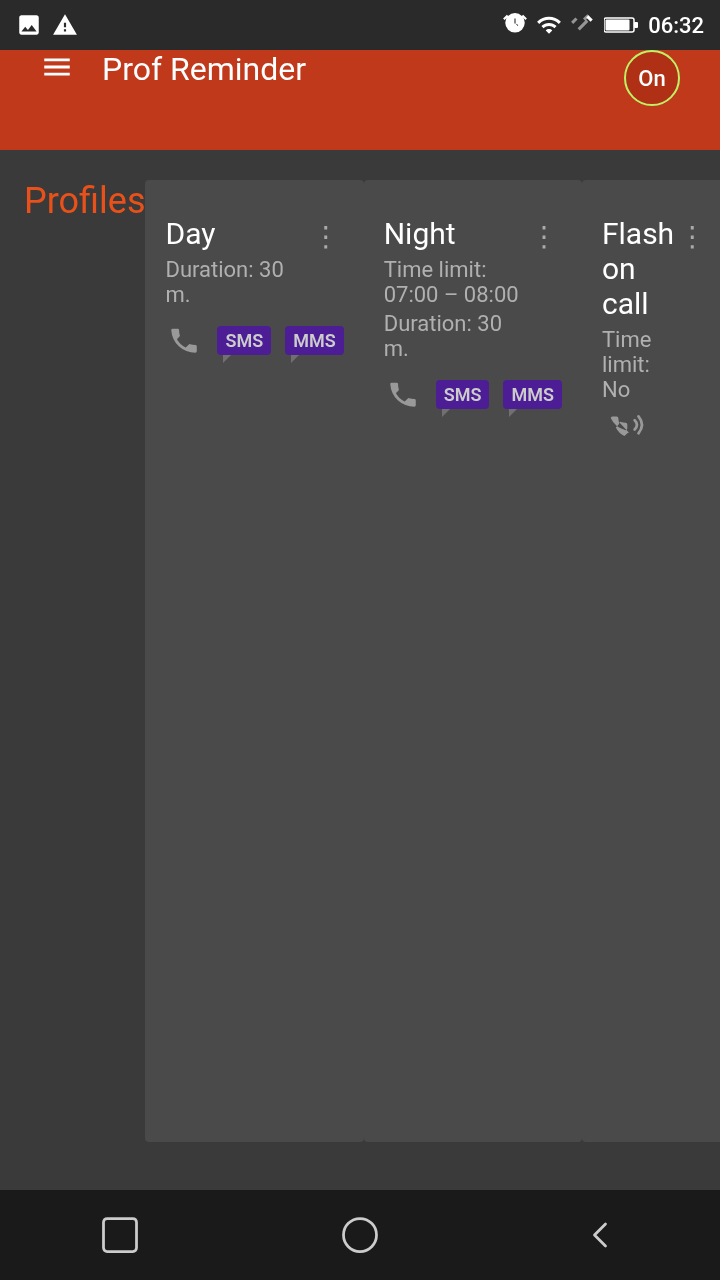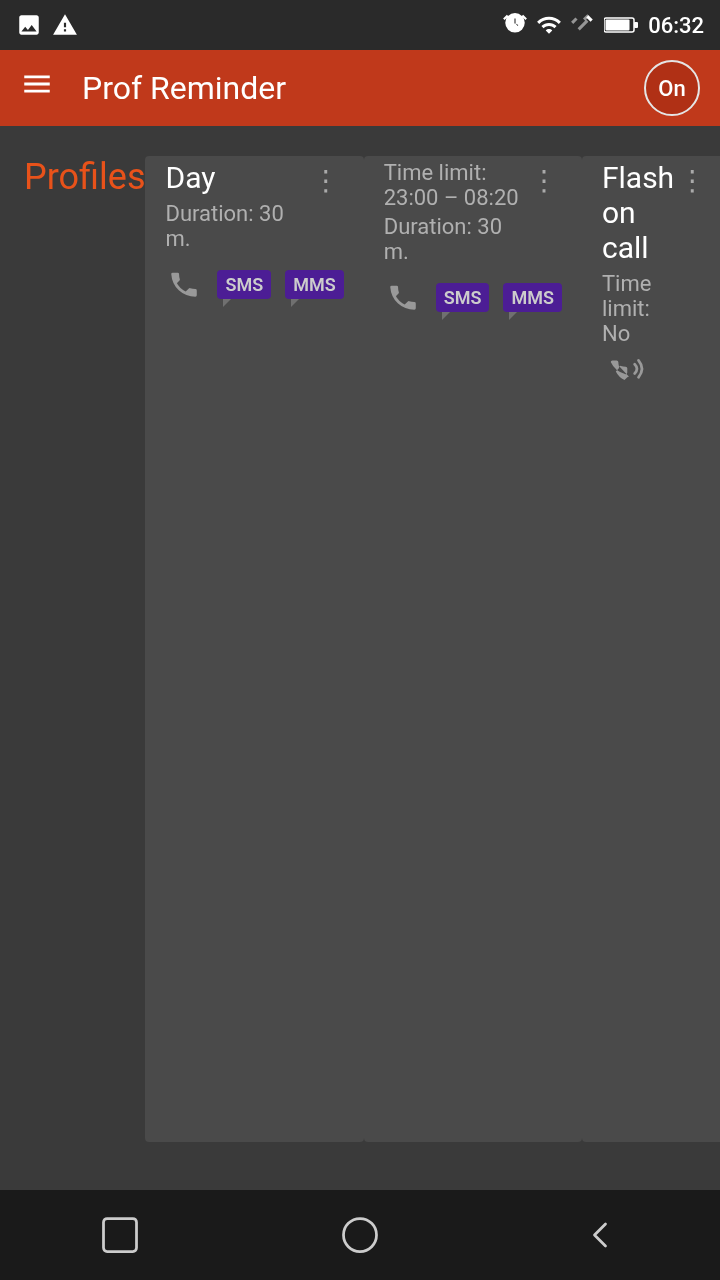--- a/index.html
+++ b/index.html
@@ -37,41 +37,41 @@
       color: #fff;
     }
     .status-time {
       font-size: 22px;
       font-weight: 500;
     }
 
     
     .app-bar {
       background: #c0391b;
-      height: 76px;
-      display: flex;
-      align-items: center;
-      padding: 0 20px;
+      height: 100px;
+      display: flex;
+      align-items: flex-start;
+      padding: 0 40px;
       flex-shrink: 0;
     }
     .menu-icon {
       color: #fff;
       font-size: 32px;
       cursor: pointer;
       margin-right: 28px;
     }
     .app-title {
       color: #fff;
       font-size: 32px;
       font-weight: 400;
       flex: 1;
     }
     .on-badge {
       background: #b03015;
-      border: 2px solid #e5e5e5;
+      border: 2px solid #bef264;
       border-radius: 50%;
       width: 56px;
       height: 56px;
       display: flex;
       align-items: center;
       justify-content: center;
       color: #fff;
       font-size: 22px;
       font-weight: 500;
       cursor: pointer;
@@ -87,21 +87,21 @@
       color: #e8521a;
       font-size: 36px;
       font-weight: 400;
       margin-bottom: 24px;
     }
 
     
     .profile-card {
       background: #4a4a4a;
       border-radius: 4px;
-      padding: 4px 20px 16px;
+      padding: 36px 20px 16px;
       margin-bottom: 24px;
       position: relative;
     }
     .card-header {
       display: flex;
       align-items: flex-start;
       justify-content: space-between;
     }
     .card-name {
       font-size: 30px;
@@ -276,21 +276,22 @@
           </svg>
       </div>
       <div class="icon-sms">SMS</div>
       <div class="icon-mms">MMS</div>
     </div>
   </div>
 
   <div class="profile-card">
     <div class="card-header">
       <div>
-        <div class="card-time-limit">Time limit: 23:00 – 08:20</div>
+        <div class="card-name">Night</div>
+        <div class="card-time-limit">Time limit: 07:00 – 08:00</div>
         <div class="card-duration">Duration: 30 m.</div>
       </div>
       <div class="more-icon">⋮</div>
     </div>
     <div class="card-icons">
       <div class="icon-phone">
         <svg viewBox="0 0 24 24">
             <path d="M6.62 10.79a15.05 15.05 0 006.59 6.59l2.2-2.2a1 1 0 011.01-.24 11.5 11.5 0 003.6.57 1 1 0 011 1v3.5a1 1 0 01-1 1A17 17 0 013 5a1 1 0 011-1h3.5a1 1 0 011 1 11.5 11.5 0 00.57 3.6 1 1 0 01-.25 1.01l-2.2 2.18z"></path>
           </svg>
       </div>

